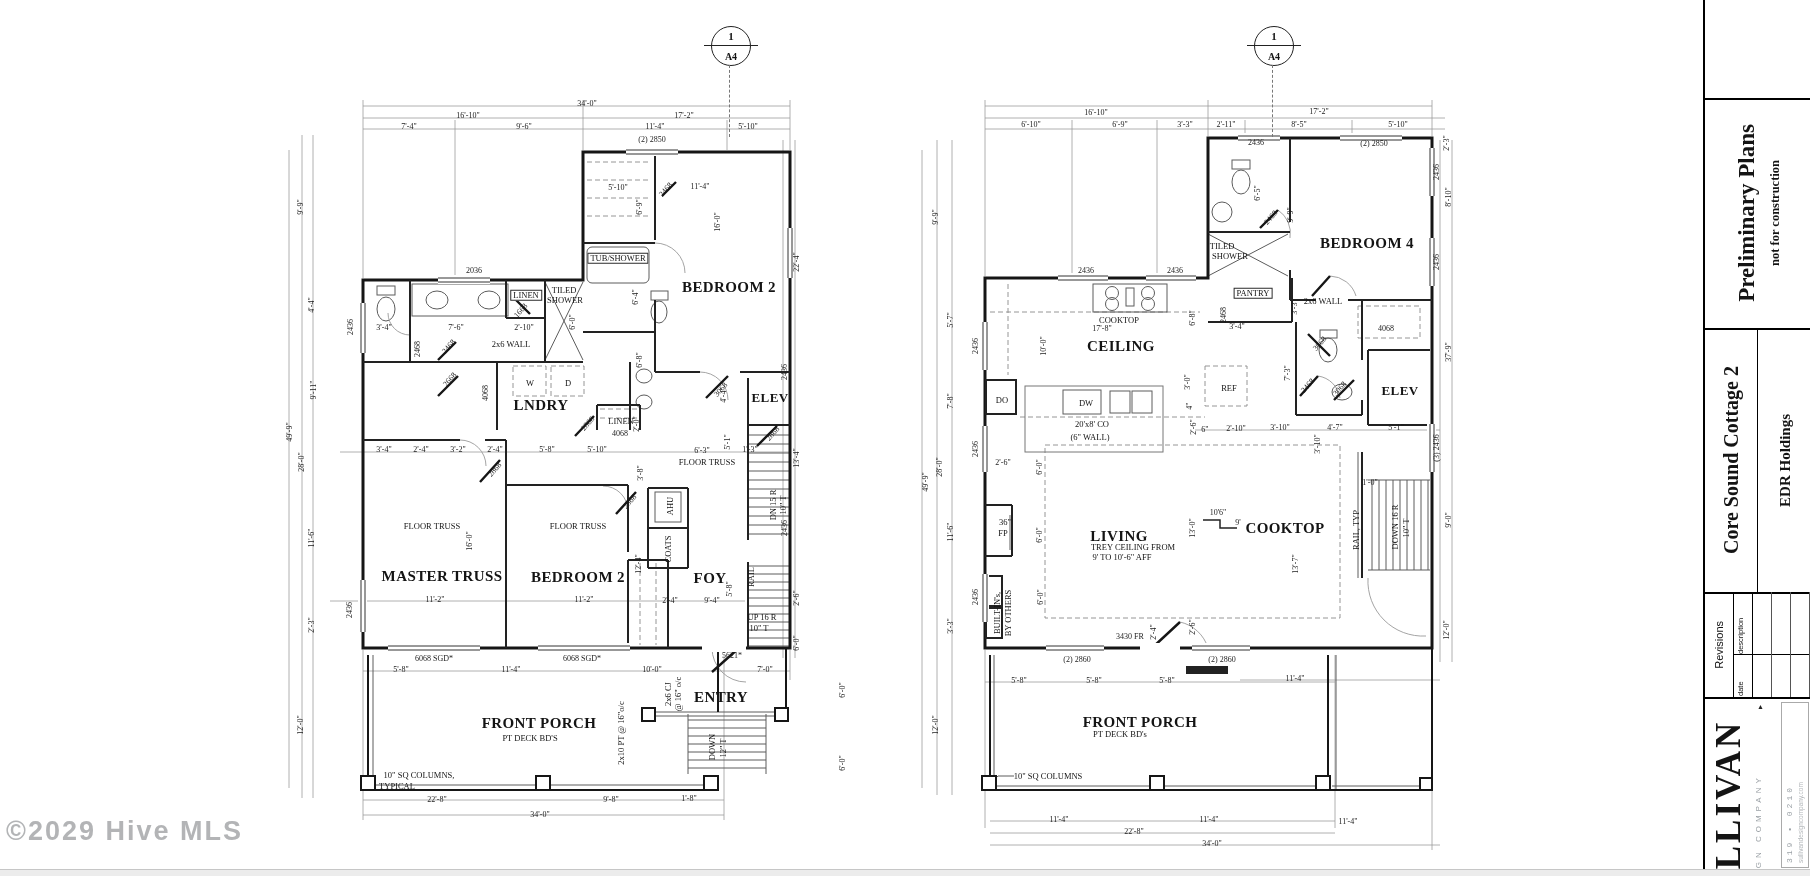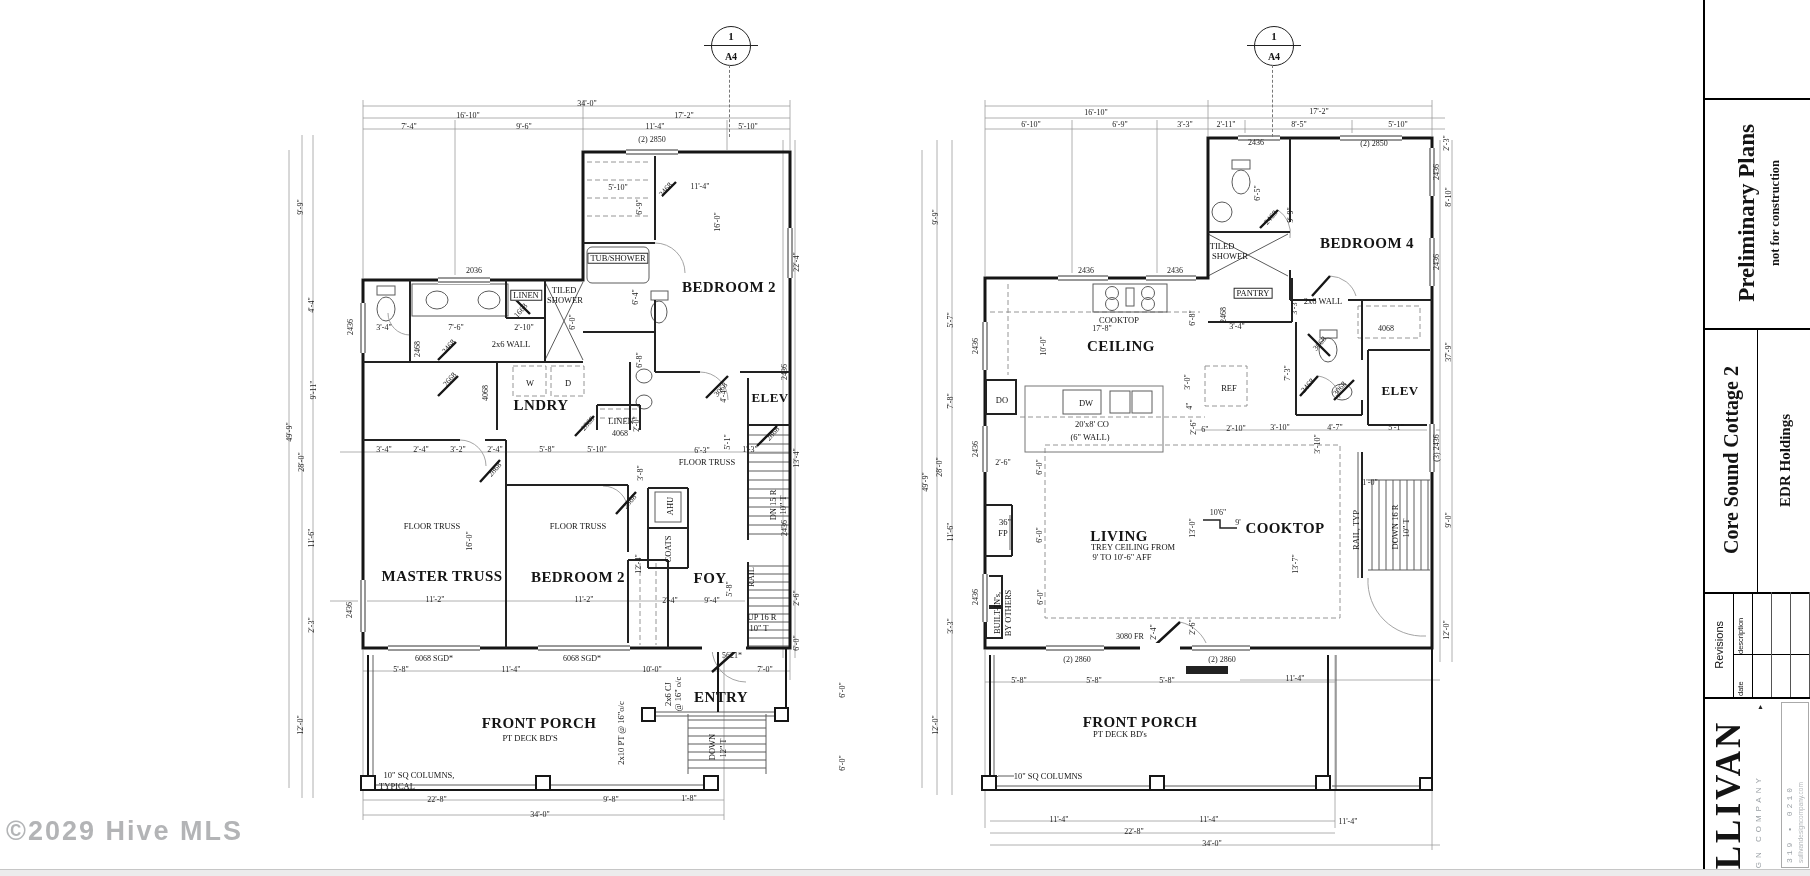--- a/index.html
+++ b/index.html
@@ -346,21 +346,21 @@
     <span class="lbl note" style="left: 1090px; top: 437px; transform: translate(-50%, -50%);">(6" WALL)</span>
     <span class="lbl note" style="left: 1222px; top: 246px; transform: translate(-50%, -50%);">TILED</span>
     <span class="lbl note" style="left: 1230px; top: 256px; transform: translate(-50%, -50%);">SHOWER</span>
     <span class="lbl note" style="left: 1323px; top: 301px; transform: translate(-50%, -50%);">2x6 WALL</span>
     <span class="lbl note" style="left: 1005px; top: 522px; transform: translate(-50%, -50%);">36"</span>
     <span class="lbl note" style="left: 1003px; top: 533px; transform: translate(-50%, -50%);">FP</span>
     <span class="lbl note" style="left: 997px; top: 613px; transform: translate(-50%, -50%) rotate(-90deg);">BUILT-IN's,</span>
     <span class="lbl note" style="left: 1008px; top: 613px; transform: translate(-50%, -50%) rotate(-90deg);">BY OTHERS</span>
     <span class="lbl dim" style="left: 1218px; top: 513px; transform: translate(-50%, -50%);">10'6"</span>
     <span class="lbl dim" style="left: 1238px; top: 523px; transform: translate(-50%, -50%);">9'</span>
-    <span class="lbl dim" style="left: 1130px; top: 637px; transform: translate(-50%, -50%);">3080 FR</span>
+    <span class="lbl dim" style="left: 1130px; top: 637px; transform: translate(-50%, -50%);">3430 FR</span>
     <span class="lbl dim" style="left: 1077px; top: 660px; transform: translate(-50%, -50%);">(2) 2860</span>
     <span class="lbl dim" style="left: 1222px; top: 660px; transform: translate(-50%, -50%);">(2) 2860</span>
     <span class="lbl note" style="left: 1048px; top: 776px; transform: translate(-50%, -50%);">10" SQ COLUMNS</span>
     <span class="lbl note" style="left: 1356px; top: 530px; transform: translate(-50%, -50%) rotate(-90deg);">RAIL, TYP</span>
     <span class="lbl note" style="left: 1395px; top: 527px; transform: translate(-50%, -50%) rotate(-90deg);">DOWN 16 R</span>
     <span class="lbl note" style="left: 1406px; top: 528px; transform: translate(-50%, -50%) rotate(-90deg);">10" T</span>
     <span class="lbl dim" style="left: 1386px; top: 329px; transform: translate(-50%, -50%);">4068</span>
     <span class="lbl dim" style="left: 1086px; top: 271px; transform: translate(-50%, -50%);">2436</span>
     <span class="lbl dim" style="left: 1175px; top: 271px; transform: translate(-50%, -50%);">2436</span>
     <span class="lbl dim" style="left: 1256px; top: 143px; transform: translate(-50%, -50%);">2436</span>

